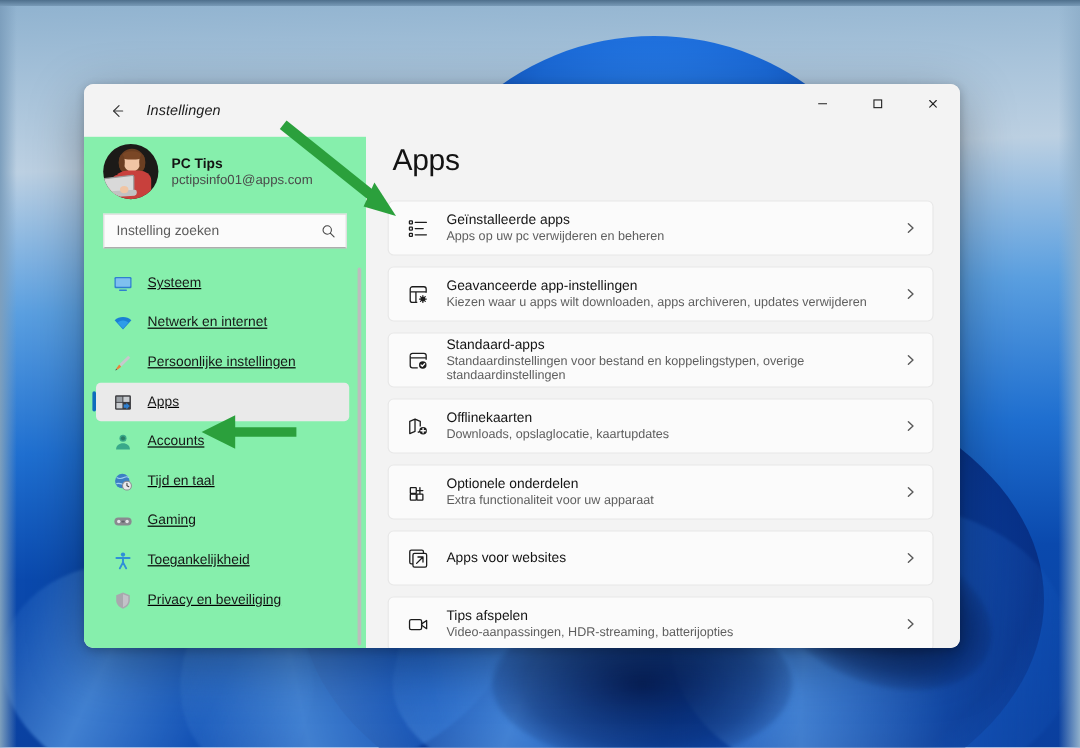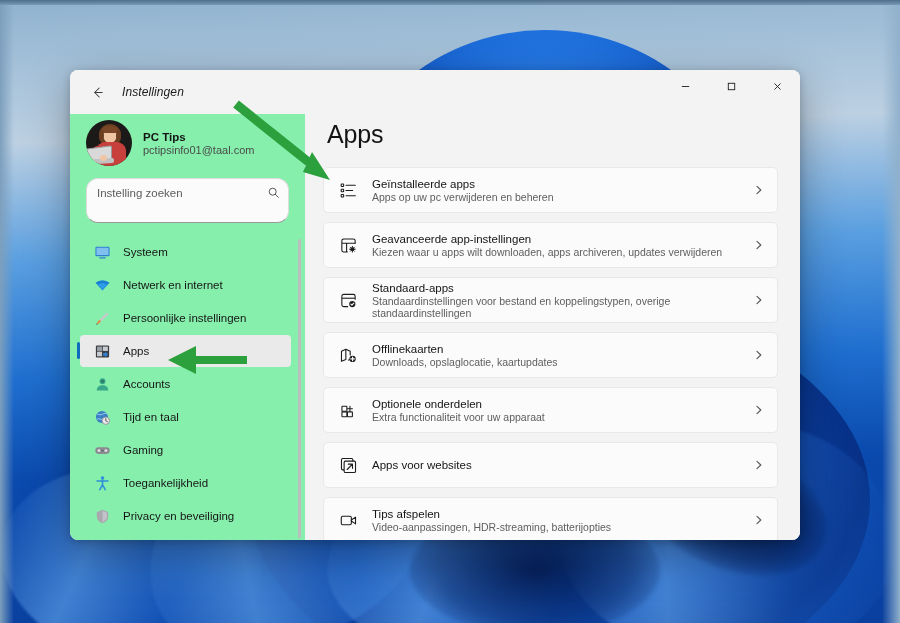--- a/index.html
+++ b/index.html
@@ -162,43 +162,44 @@
   .account-text { display: flex; flex-direction: column; gap: 1px; }
   .acct-name { font-size: 11.5px; font-weight: bold; color: #131313; }
   .acct-mail { font-size: 11px; color: #4a4a4a; }
 
   .search-wrap {
     margin: 2px 16px 12px 16px;
     height: 27px;
     background: #fbfbfb;
     border: 1px solid #dcdcdc;
     border-bottom: 1px solid #9a9a9a;
-    border-radius: 12px;
+    border-radius: 0;
     display: flex;
     align-items: center;
-    padding: 0 8px 16px 10px;
+    padding: 0 8px 0 10px;
   }
   .search-input {
     flex: 1 1 auto;
     border: none;
     outline: none;
     background: transparent;
     font-family: "Liberation Sans", sans-serif;
     font-size: 11.5px;
     color: #1b1b1b;
     padding: 0;
   }
   .search-input::placeholder { color: #5d5d5d; }
   .search-icon { color: #444; display: flex; align-items: center; }
 
   .nav {
     flex: 1 1 auto;
     overflow: hidden;
     position: relative;
     padding-left: 6px;
+    text-decoration: underline;
   }
   .nav-item {
     height: 32px;
     display: flex;
     align-items: center;
     gap: 12px;
     padding-left: 14px;
     margin: 1px 14px 1px 4px;
     border-radius: 4px;
     position: relative;
@@ -328,21 +329,21 @@
             <div class="hair-side-l"></div>
             <div class="hair-side-r"></div>
             <div class="torso"></div>
             <div class="arm-l"></div>
             <div class="laptop-screen"></div>
             <div class="laptop-base"></div>
             <div class="hand"></div>
           </div>
           <div class="account-text">
             <div class="acct-name">PC Tips</div>
-            <div class="acct-mail">pctipsinfo01@taal.com</div>
+            <div class="acct-mail">pctipsinfo01@apps.com</div>
           </div>
         </div>
 
         <div class="search-wrap">
           <input class="search-input" type="text" placeholder="Instelling zoeken" style="">
           <span class="search-icon">
             <svg width="13" height="13" viewBox="0 0 16 16" fill="none">
               <circle cx="7" cy="7" r="4.3" stroke="currentColor" stroke-width="1.1"></circle>
               <path d="M10.2 10.2 L14 14" stroke="currentColor" stroke-width="1.1" stroke-linecap="round"></path>
             </svg>

